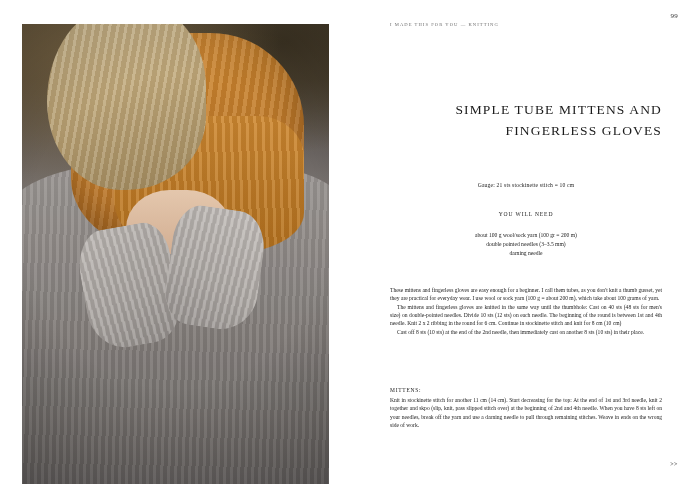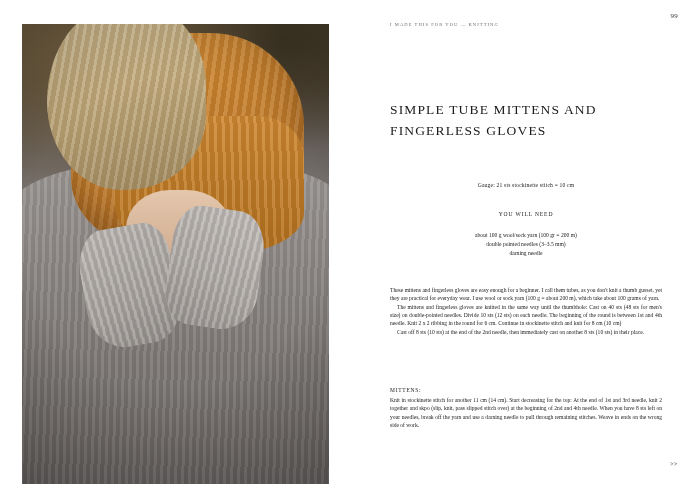--- a/index.html
+++ b/index.html
@@ -159,21 +159,21 @@
     font-size: 7px;
     color: #3a3a3a;
     letter-spacing: 0.3px;
     text-align: center;
   }
   .title {
     position: absolute;
     left: 38px;
     top: 100px;
     width: 272px;
-    text-align: left;
+    text-align: right;
     font-size: 13.5px;
     line-height: 1.55;
     letter-spacing: 1.15px;
     color: #1b1b1b;
     text-transform: uppercase;
     font-weight: normal;
     margin: 0;
   }
   .gauge {
     position: absolute;

